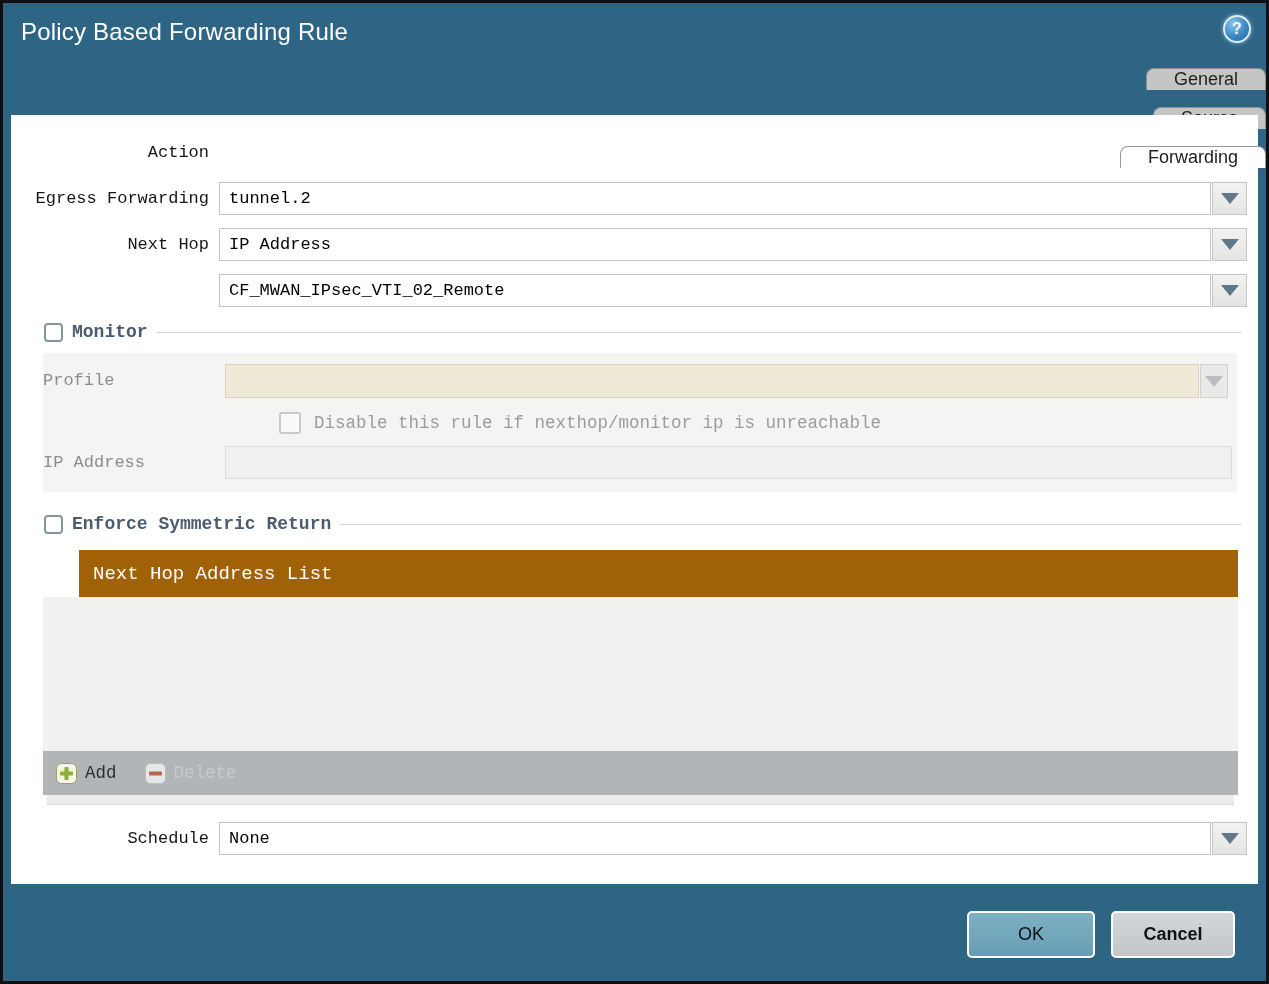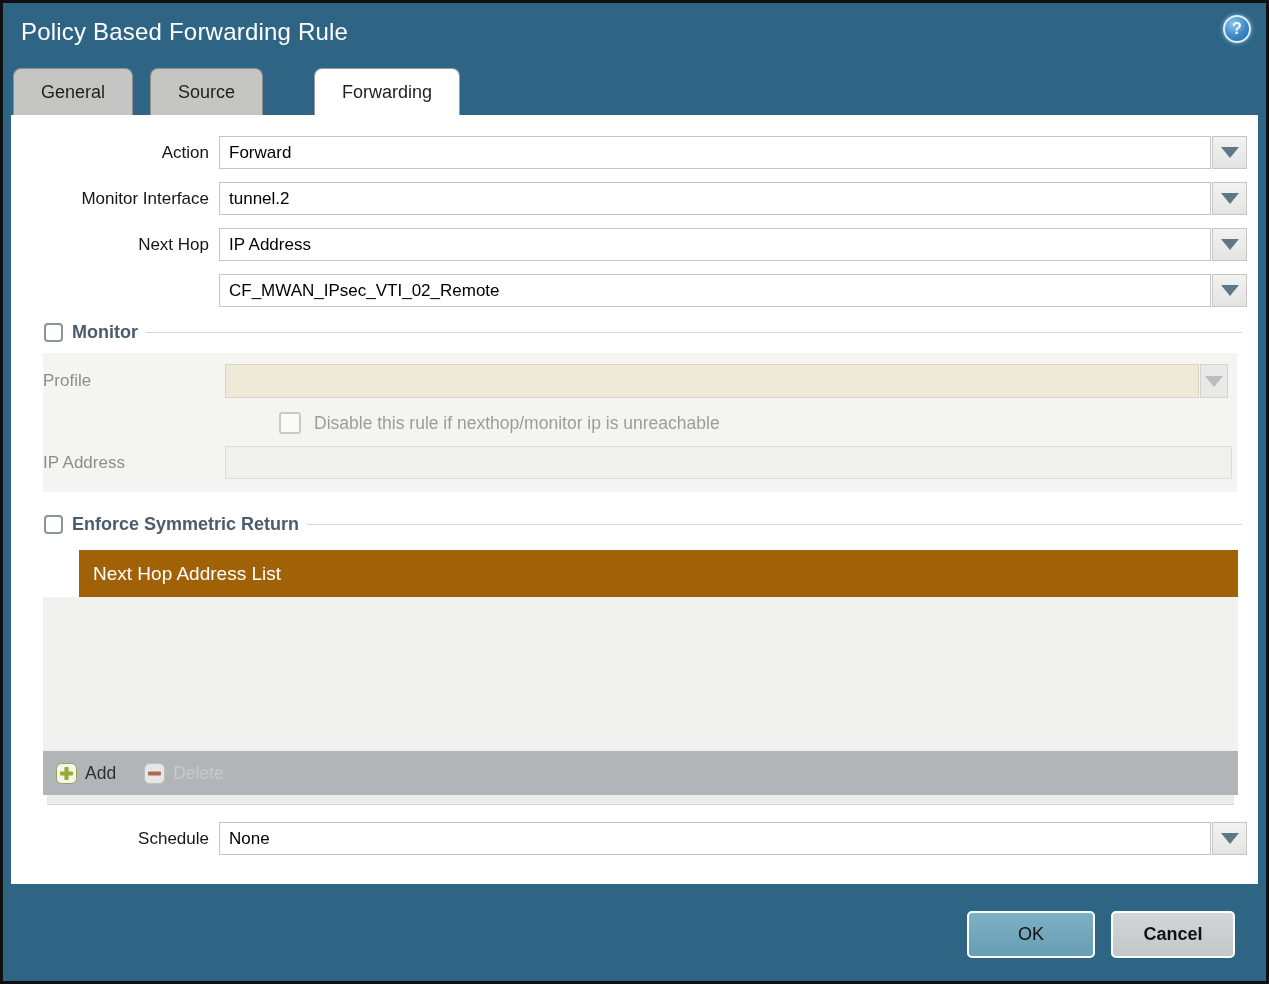--- a/index.html
+++ b/index.html
@@ -17,32 +17,32 @@
   .help-icon {
     position:absolute; top:12px; right:15px;
     width:28px; height:28px; border-radius:50%;
     background:radial-gradient(circle at 35% 28%, #8cc6ea 0%, #3c88c2 55%, #1d66a8 100%);
     border:2px solid #ddeefa;
     color:#ffffff; font-weight:bold; font-size:16px;
     display:flex; align-items:center; justify-content:center;
     cursor:pointer; box-shadow:0 0 4px rgba(180,220,250,.7);
   }
   
-  .tabs { display:flex; gap:17px; padding-left:10px; height:47px; align-items:flex-end; }
+  .tabs { display:flex; gap:17px; padding-left:10px; height:47px; align-items:flex-end;flex-direction:column; }
   .tab {
     height:47px; display:flex; align-items:center;
     padding:0 27px; font-size:18px; color:#1e1e1e;
     background:#c5c6c4; border:1px solid #8f8f8f; border-bottom:none;
     border-radius:8px 8px 0 0; cursor:pointer; white-space:nowrap;
   }
   .tab.active { background:#ffffff; border-color:#9a9a9a; position:relative; z-index:2;margin-left:34px; }
   
   .content {
     margin:0 8px; background:#ffffff; height:769px;
-    padding-top:21px; position:relative; z-index:1;
+    padding-top:21px; position:relative; z-index:1;font-family:Liberation Mono, monospace;
   }
   .row { display:flex; margin-bottom:13px; }
   .lbl { width:208px; text-align:right; padding-right:10px; font-size:17px; color:#161616; line-height:33px; }
   .combo { display:flex; }
   .val {
     width:992px; height:33px; line-height:31px;
     border:1px solid #c5c5c5; background:#ffffff;
     padding:0 9px; font-size:17px; color:#000;
   }
   .dd {
@@ -70,21 +70,21 @@
   .dd.dis-dd { height:34px; width:28px; background:#e9e9e7; border-color:#d2d2d0; cursor:default; }
   .cb-row { display:flex; align-items:center; margin:14px 0 12px 192px;padding-left:44px; }
   .checkbox.disabled { width:22px; height:22px; border:2px solid #c9c9c7; border-radius:3px; background:#fafaf8; cursor:default; }
   .cb-label { margin-left:13px; font-size:17.5px; color:#9c9c9c; }
   .ip-field { width:1007px; height:33px; background:#f0f0ee; border:1px solid #dcdcda; }
   
   .table { margin:14px 4px 0 4px; }
   .thead { height:47px; background:#a16207; color:#ffffff; font-size:19px; display:flex; align-items:center; padding-left:14px;margin-left:36px; }
   .tbody { height:154px; background:#f1f2f0; }
   .tfoot { height:44px; background:#b1b5b8; display:flex; align-items:center; padding-left:13px; gap:28px; }
-  .tbl-btn { display:flex; align-items:flex-end; gap:8px; font-size:17.5px; cursor:pointer; }
+  .tbl-btn { display:flex; align-items:center; gap:8px; font-size:17.5px; cursor:pointer; }
   .tbl-btn.disabled { cursor:default; }
   .tbl-btn .txt-add { color:#2e2e2e; }
   .tbl-btn .txt-del { color:#c7cacb; }
   .scroll-strip { height:10px; background:#ecedeb; margin:0 4px; border-bottom:1px solid #d6d6d6; }
   .schedule-row { margin-top:17px; }
   
   .footer { display:flex; justify-content:flex-end; gap:16px; padding:27px 31px 0 0; }
   .btn {
     height:47px; border-radius:5px; border:2px solid #ffffff;
     font-size:18px; color:#111111; font-family:"Liberation Sans", sans-serif;
@@ -104,30 +104,24 @@
 <div class="tabs">
   <div class="tab">General</div>
   <div class="tab">Source</div>
   <div class="tab active">Forwarding</div>
 </div>
 
 <div class="content">
 
   <div class="row">
     <div class="lbl">Action</div>
-    <div class="combo">
-      <div class="val">Forward</div>
-      <div class="dd">
-          <span class="tri"></span>
-        </div>
-    </div>
-  </div>
-
-  <div class="row">
-    <div class="lbl">Monitor Interface</div>
+  </div>
+
+  <div class="row">
+    <div class="lbl">Egress Forwarding</div>
     <div class="combo">
       <div class="val">tunnel.2</div>
       <div class="dd">
           <span class="tri"></span>
         </div>
     </div>
   </div>
 
   <div class="row">
     <div class="lbl">Next Hop</div>

